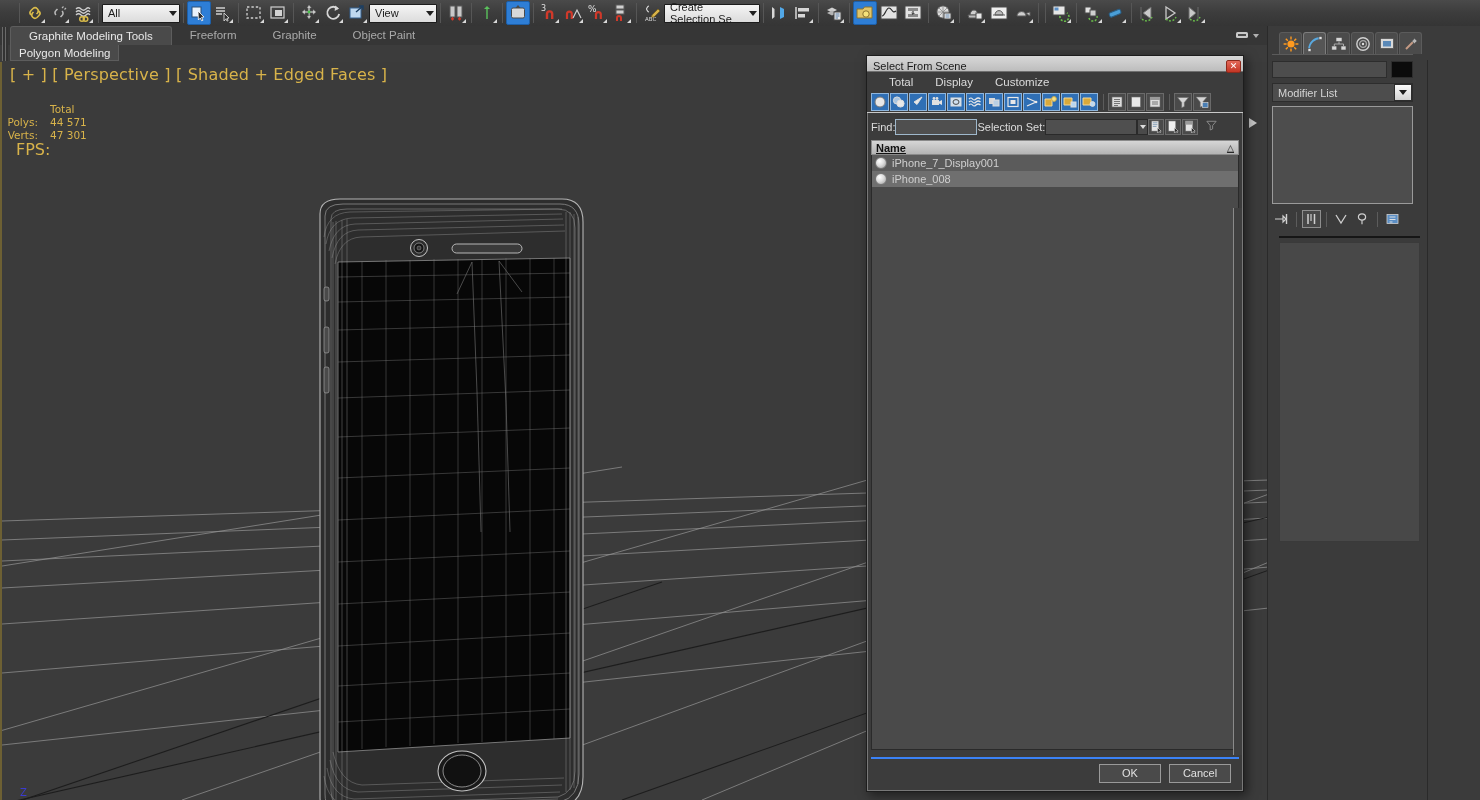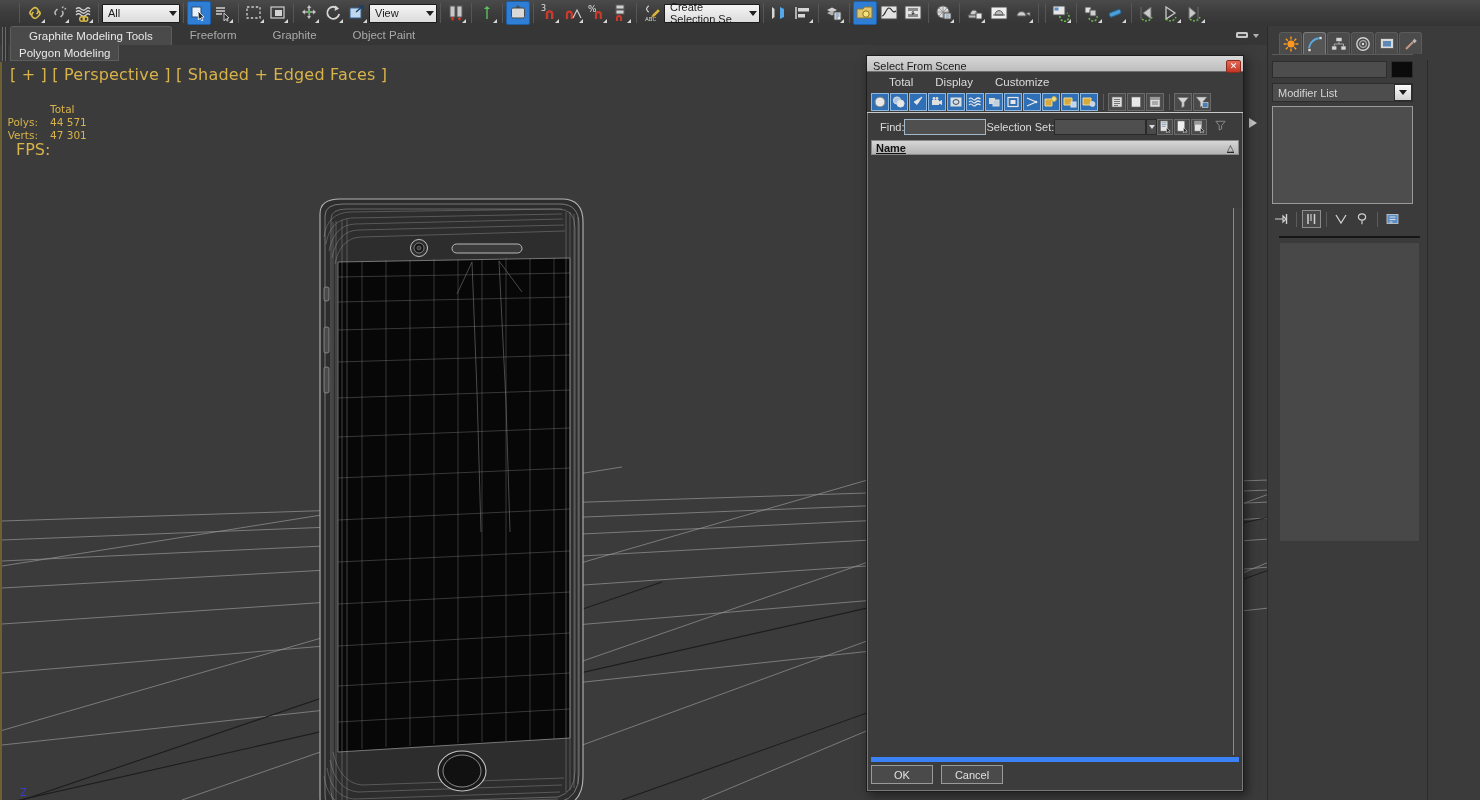--- a/index.html
+++ b/index.html
@@ -168,21 +168,21 @@
     padding-left: 4px; background: #3c3c3c;
     border-bottom: 1px solid #c9c9c9;
   }
   .dt-btn { width: 18px; height: 18px; margin-right: 1px; flex: none;
      background: #2f6fb5; border: 1px solid #8fb6dd;
      display: flex; align-items: center; justify-content: center; }
   .dt-btn.plain { background: #4a4a4a; border-color: #6a6a6a; }
   .dt-sep { width: 1px; height: 16px; background: #2a2a2a;
      border-right: 1px solid #5c5c5c; margin: 0 4px; flex: none; }
   .dlg-find { height: 24px; display: flex; align-items: center;
-     padding: 3px 4px 0 13px; }
+     padding: 3px 4px 0 4px; }
   .dlg-find label { color: #dcdcdc; font-size: 11px; }
   .find-input { width: 82px; height: 16px; background: #4f4f4f;
      border: 1px solid #9fb8cc; }
   .selset-input { width: 92px; height: 16px; background: #4f4f4f;
      border: 1px solid #2a2a2a; }
   .selset-dd { width: 11px; height: 16px; background: #4a4a4a;
      border: 1px solid #2a2a2a; display: flex;
      align-items: center; justify-content: center; }
   .selset-dd i { width: 0; height: 0;
      border-left: 3px solid transparent; border-right: 3px solid transparent;
@@ -201,22 +201,22 @@
   .list-row { height: 16px; display: flex; align-items: center;
      padding-left: 3px; font-size: 11px; }
   .list-row.odd { background: #5b5b5b; }
   .list-row.even { background: #6f6f6f; }
   .row-icon { width: 12px; height: 12px; border-radius: 50%;
      background: radial-gradient(circle at 35% 32%, #fff 0%, #dcdcdc 45%, #9b9b9b 100%);
      border: 1px solid #777; margin-right: 5px; flex: none; }
   .row-label { color: #cfcfcf; }
   .dlg-footer { position: absolute; left: 4px; right: 4px; bottom: 4px;
      height: 30px; display: flex; align-items: center;
-     justify-content: flex-start; gap: 8px; padding-right: 8px;
-     border-top: 5px solid #3b82f6; }
+     justify-content: flex-end; gap: 8px; padding-right: 8px;
+     border-top: 2px solid #3b82f6; }
   .dlg-btn { width: 62px; height: 19px; background: #4a4a4a;
      border: 1px solid #9a9a9a; color: #e0e0e0; font-size: 11px;
      display: flex; align-items: center; justify-content: center; }
   .dlg-scroll { position: absolute; right: 1px; top: 152px;
      width: 9px; bottom: 36px; background: #3f3f3f;
      border-left: 1px solid #8a8a8a; }
   .dlg-scroll-thumb { width: 100%; height: 0; }
 </style>
 </head>
 <body>
@@ -938,20 +938,30 @@
           <path d="M2 3h10l-3.8 4.6v3.6L5.6 12.4V7.6z" fill="none" stroke="#cfcfcf" stroke-width="1"></path>
         </svg>
       </div>
     </div>
 
     <div class="list-head">
       <span>Name</span>
       <span class="sortarrow">△</span>
     </div>
 
+    <div class="list-body">
+      <div class="list-row odd">
+        <span class="row-icon"></span>
+        <span class="row-label">iPhone_7_Display001</span>
+      </div>
+      <div class="list-row even">
+        <span class="row-icon"></span>
+        <span class="row-label">iPhone_008</span>
+      </div>
+    </div>
 
     <div class="dlg-scroll">
       <div class="dlg-scroll-thumb"></div>
     </div>
 
     <div class="dlg-footer">
       <div class="dlg-btn">
         <span>OK</span>
       </div>
       <div class="dlg-btn">

